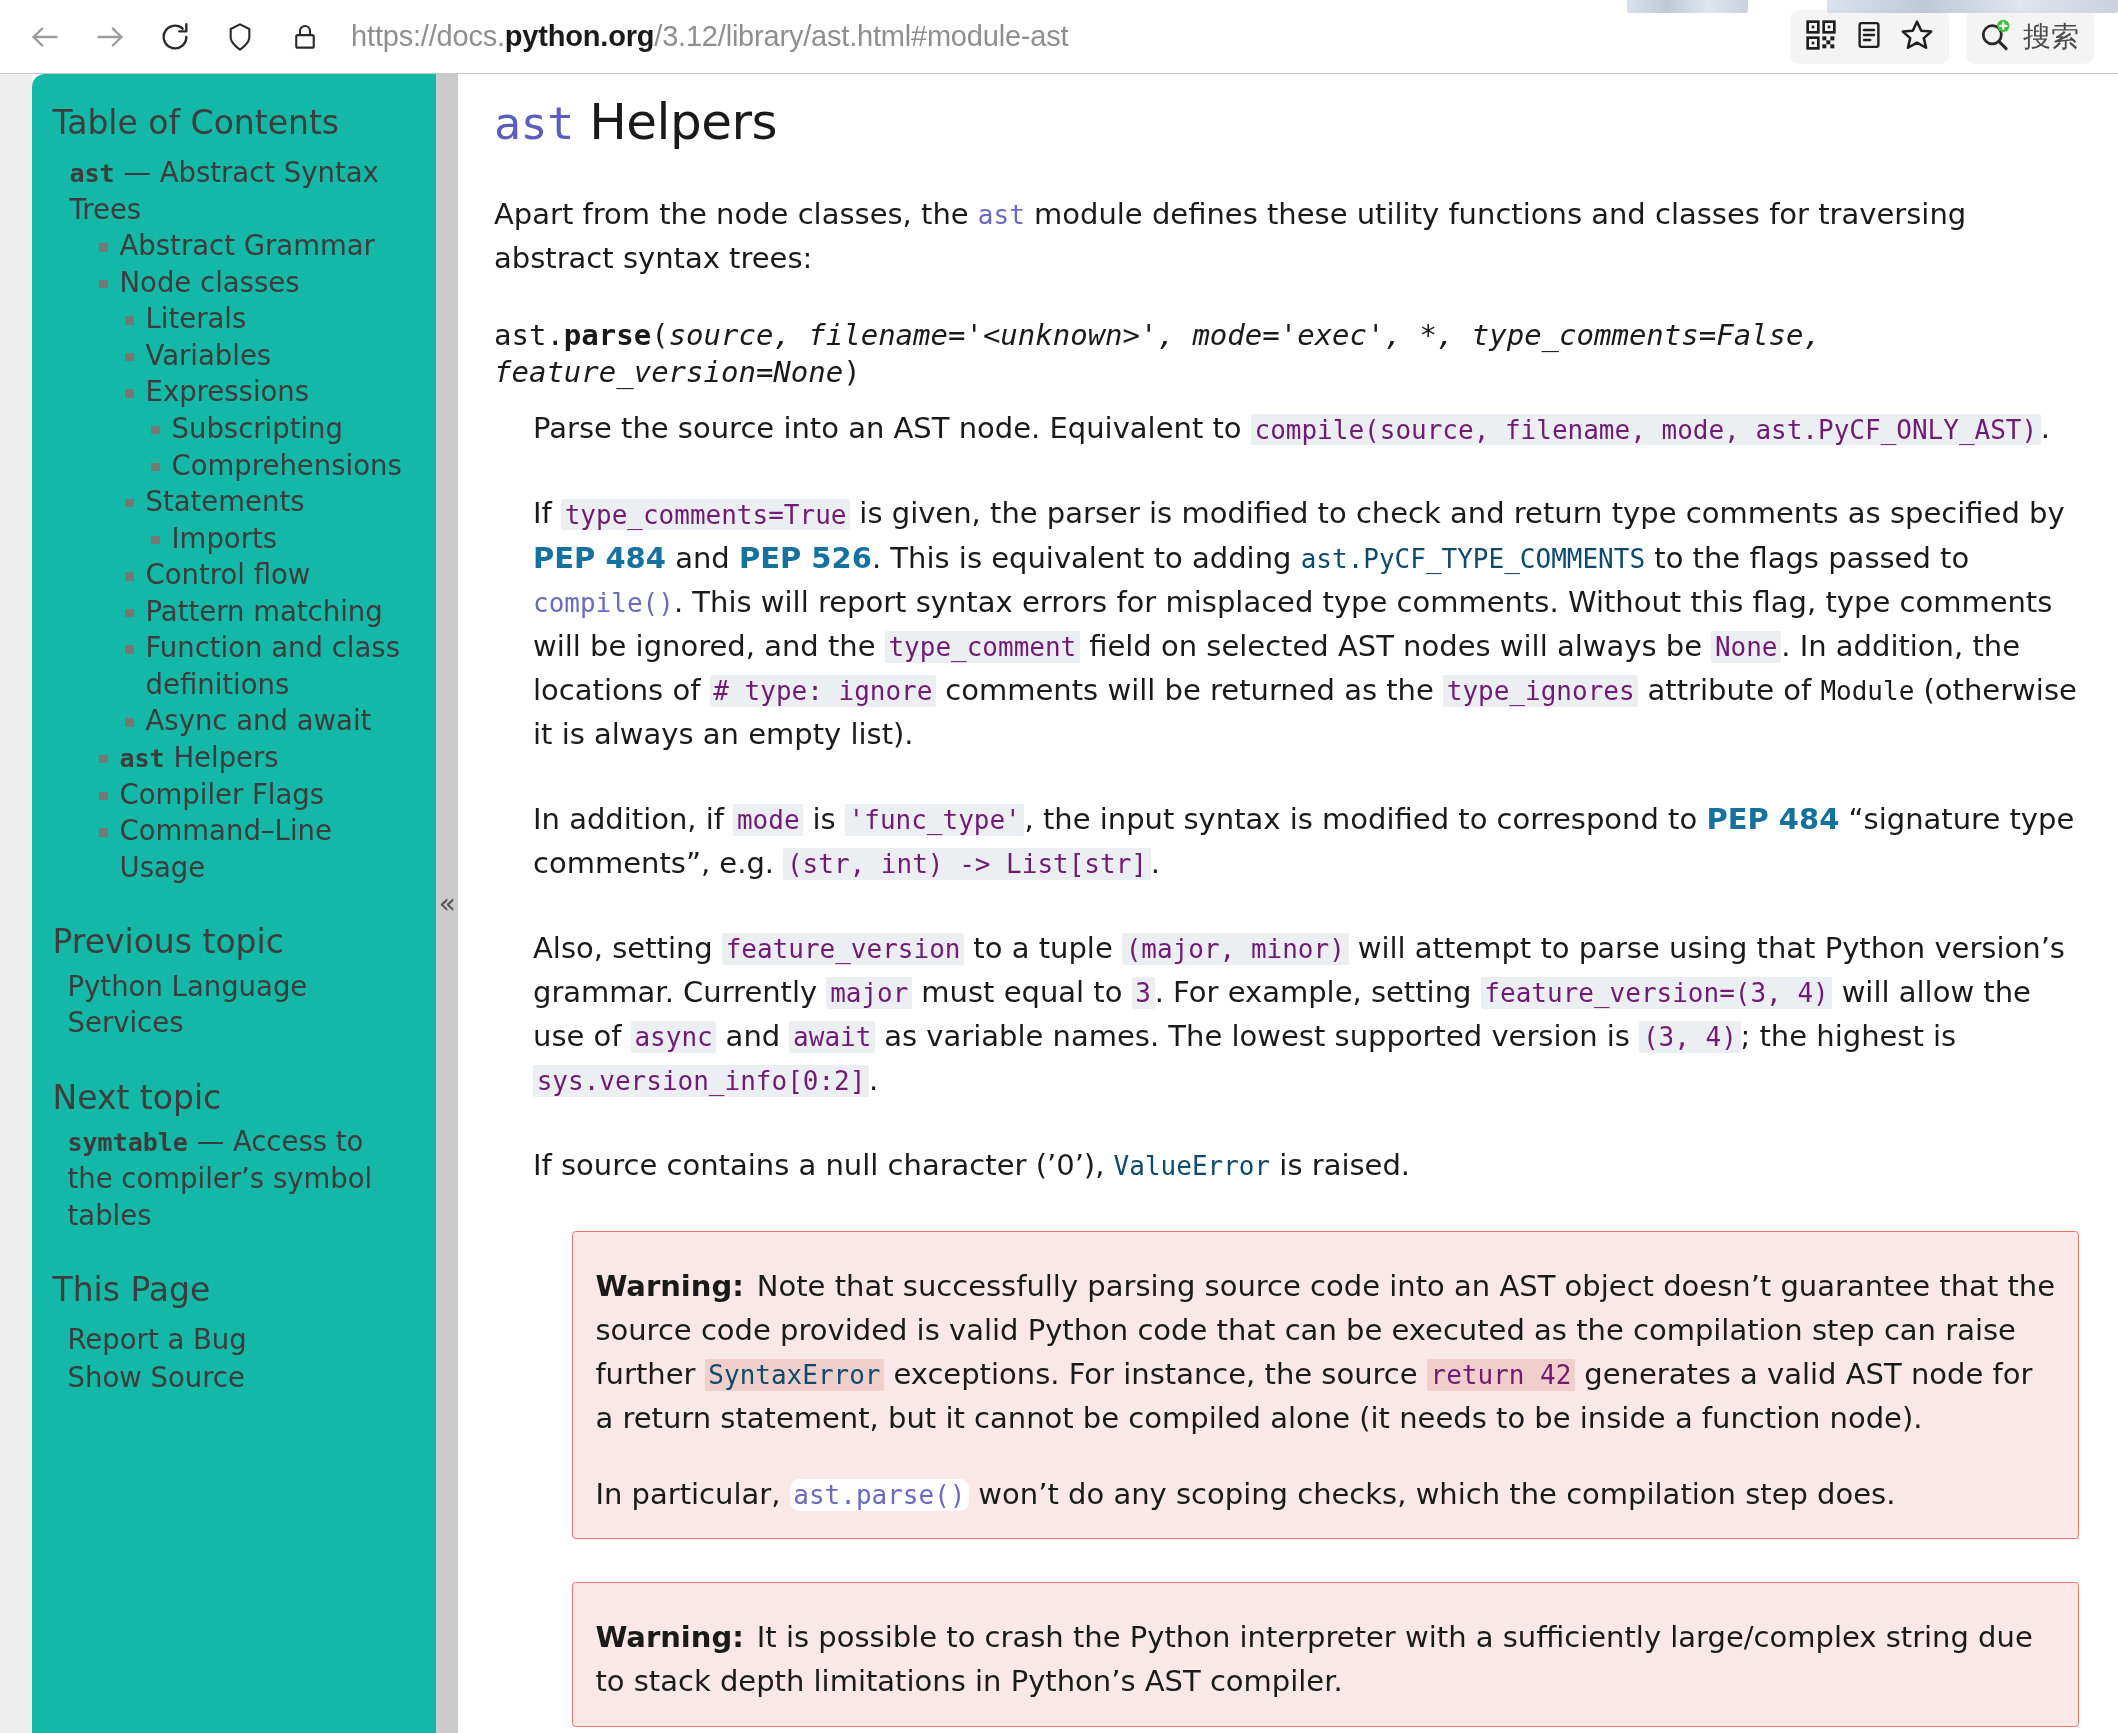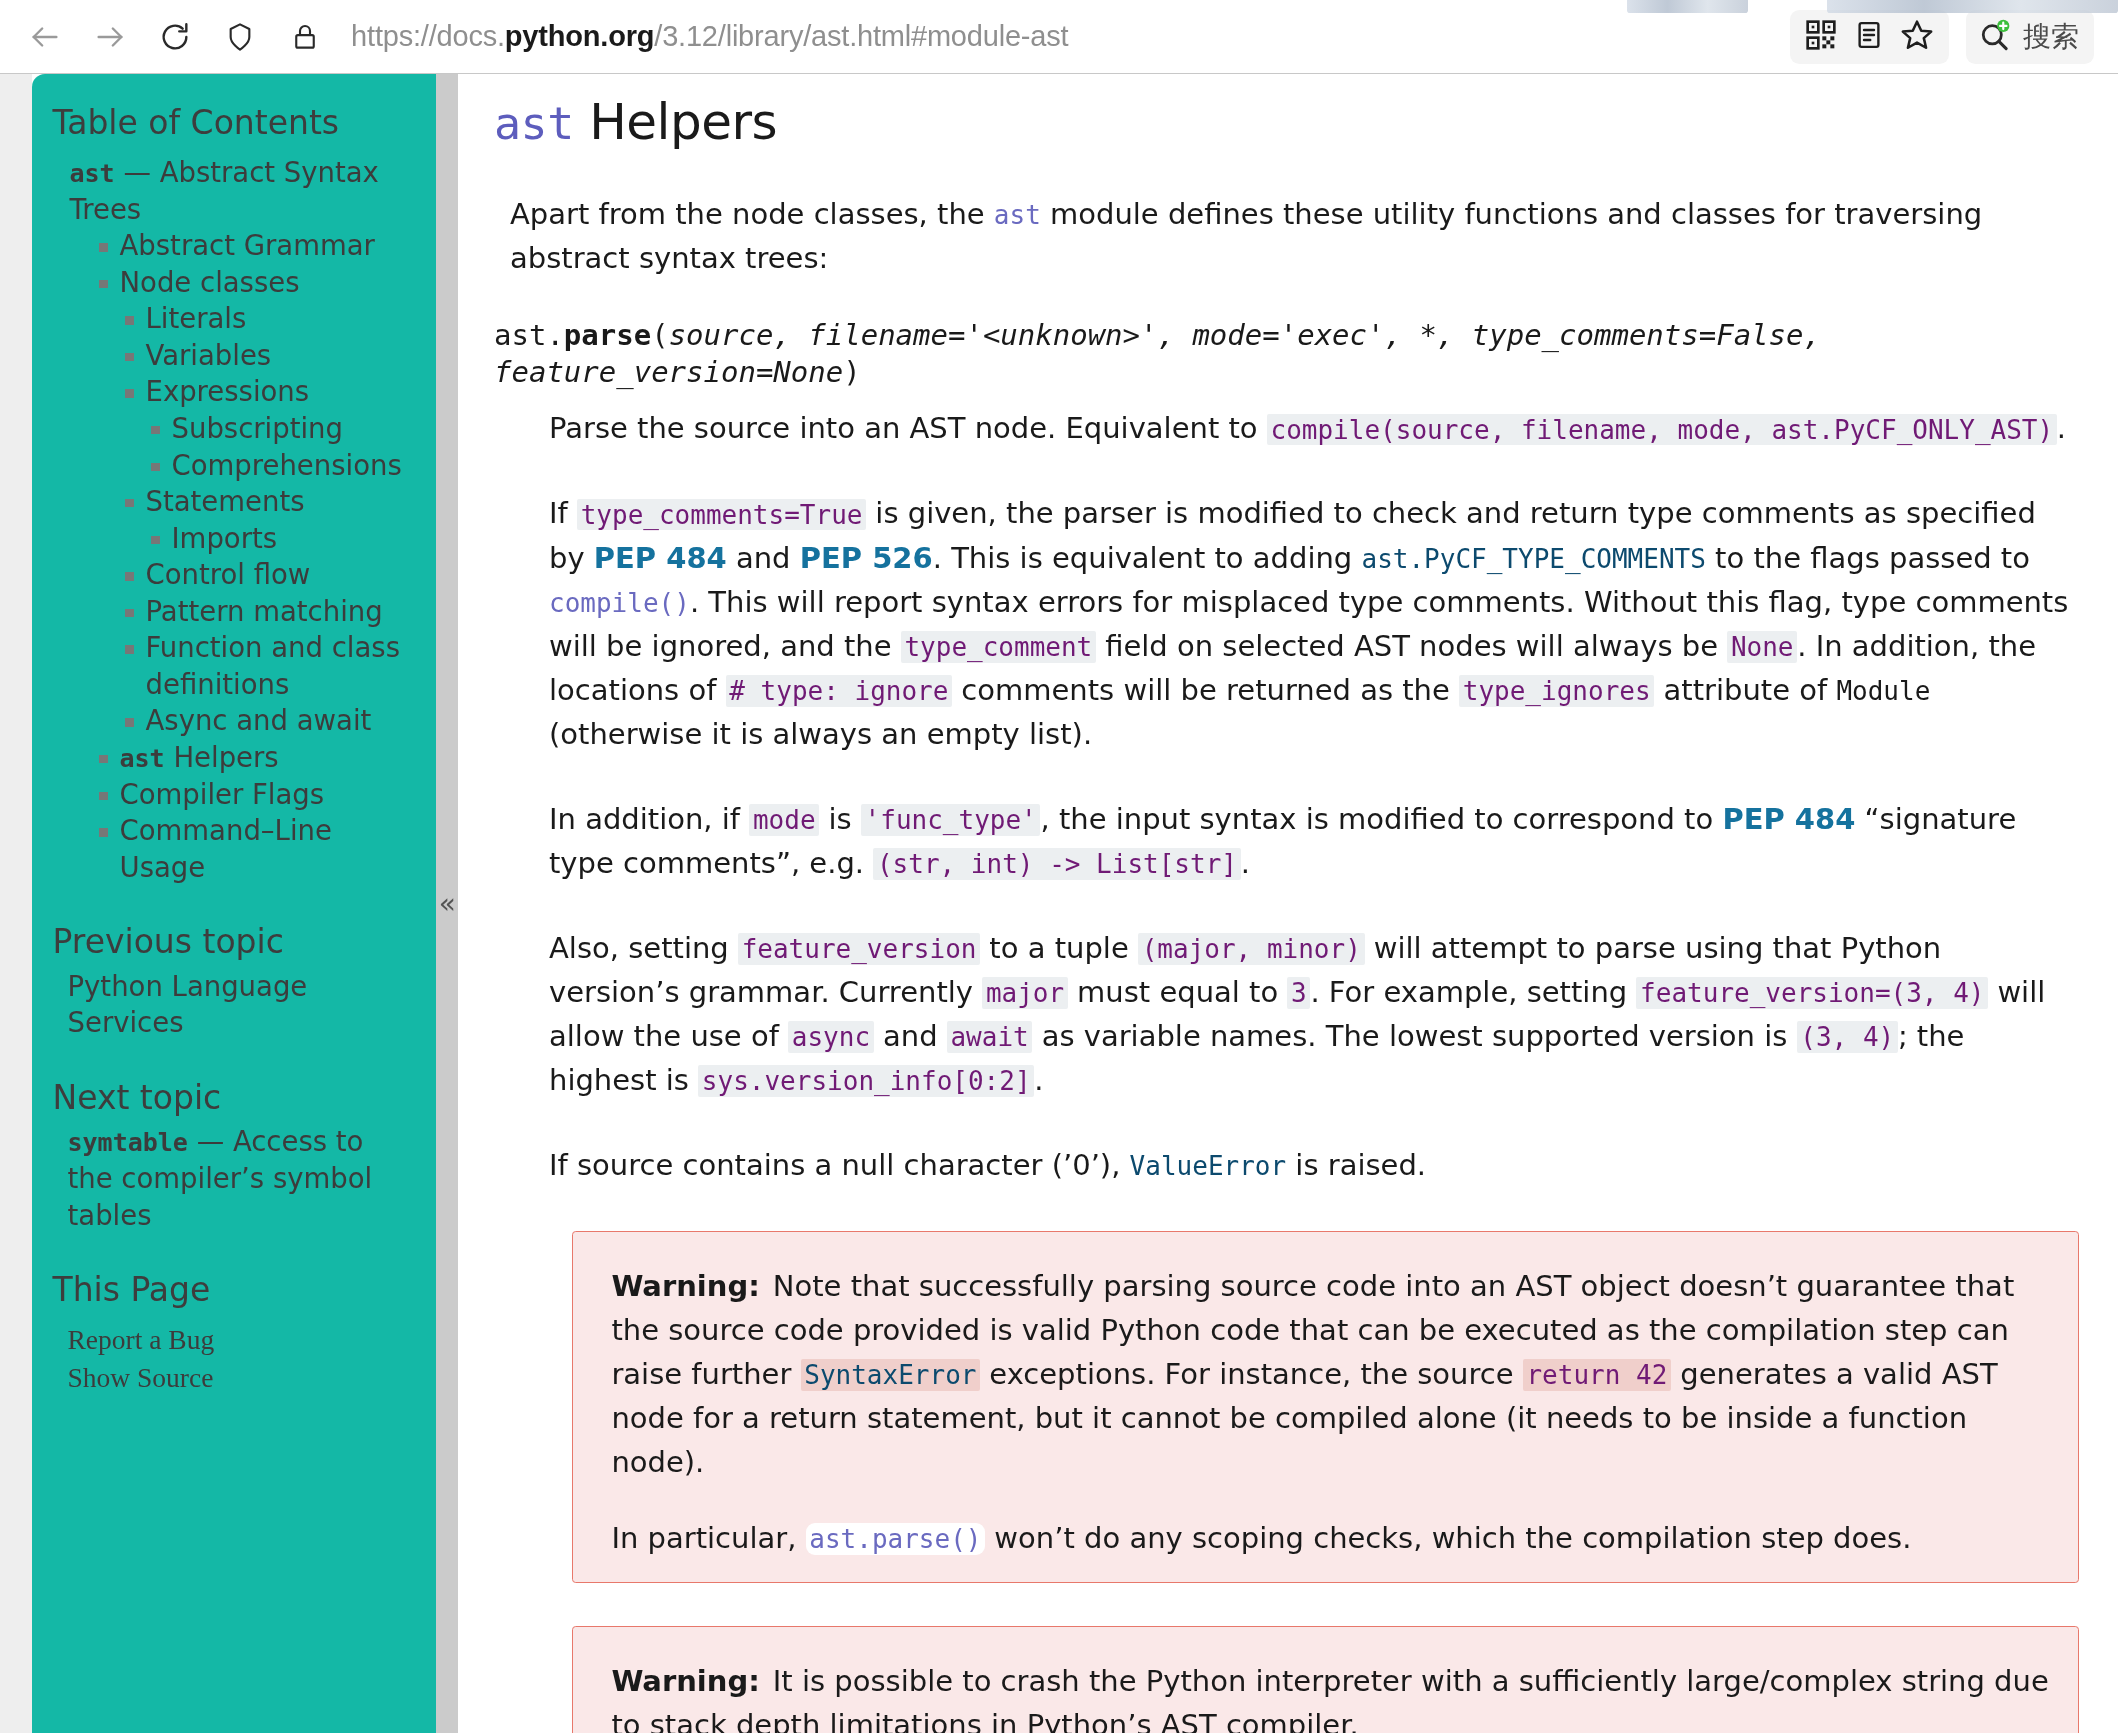--- a/index.html
+++ b/index.html
@@ -174,21 +174,21 @@
   }
   .topic-body a { color: #3c3c3c; text-decoration: none; }
   .thispage-list {
     margin-top: 12px;
     padding-left: 15px;
     font-family: "DejaVu Sans", sans-serif;
     font-size: 27.5px;
     line-height: 1.37;
     color: #3c3c3c;
   }
-  .thispage-list a { color: #3c3c3c; text-decoration: none; display: block; font-family: Liberation Serif, serif; }
+  .thispage-list a { color: #3c3c3c; text-decoration: none; display: block; }
 
   
   #content {
     position: absolute;
     left: 494px; top: 0;
     width: 1585px;
     height: 1660px;
     background: #ffffff;
     overflow: hidden;
     font-family: "DejaVu Sans", sans-serif;
@@ -205,21 +205,21 @@
   h1#page-title .codeblue {
     font-family: "DejaVu Sans Mono", monospace;
     color: #5d5dbd;
     font-size: 45px;
     font-weight: 400;
   }
 
   p.body {
     font-size: 29px;
     line-height: 1.52;
-    margin: 41px 0 0 16px;
+    margin: 41px 0 0 0;
     color: #1a1a1a;
   }
   code.lit {
     font-family: "DejaVu Sans Mono", monospace;
     font-size: 26px;
     background: #eceff1;
     padding: 0.9px 3.7px;
     border-radius: 1.9px;
     color: #701a75;
     white-space: pre;

